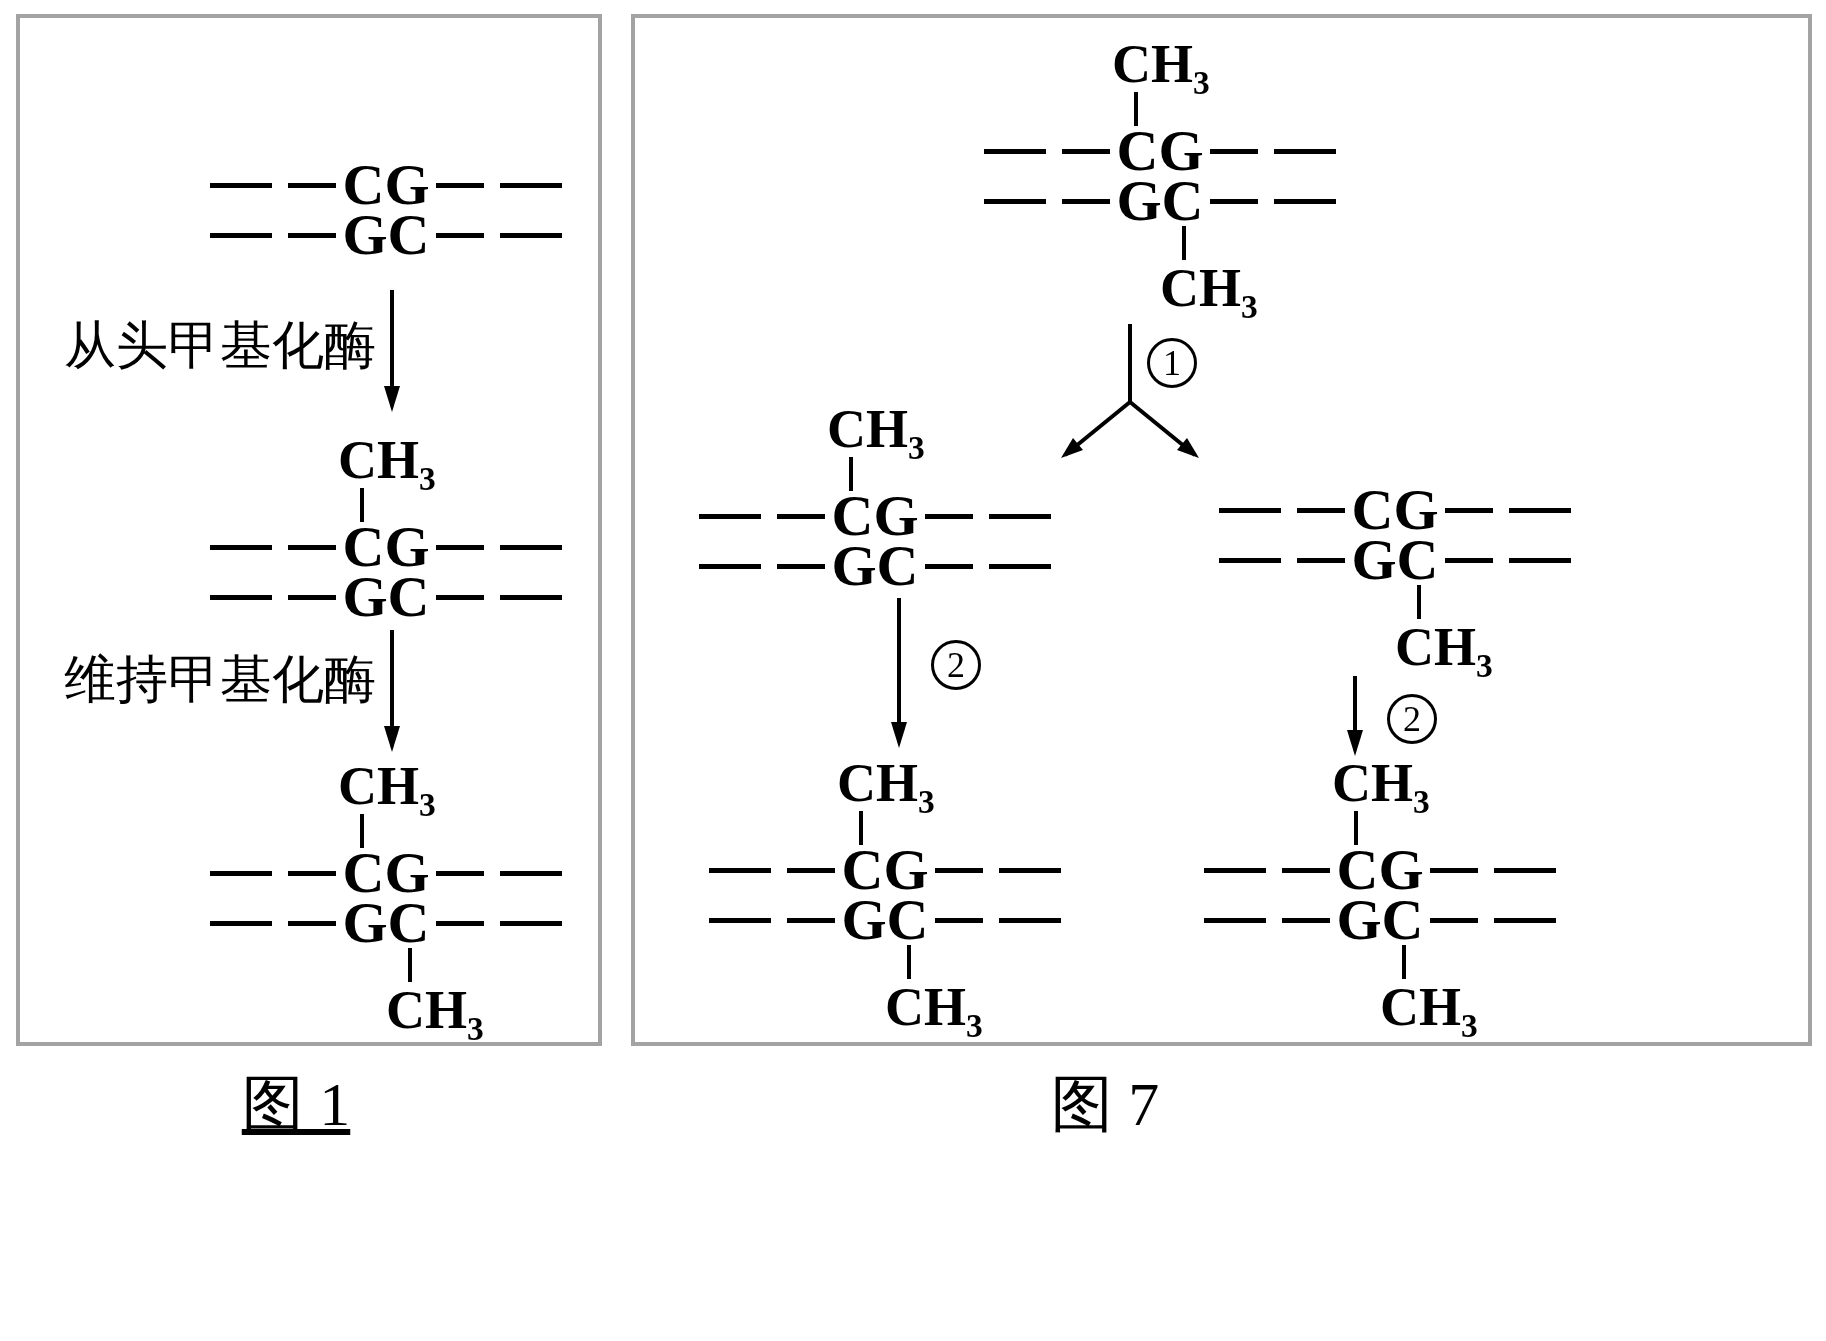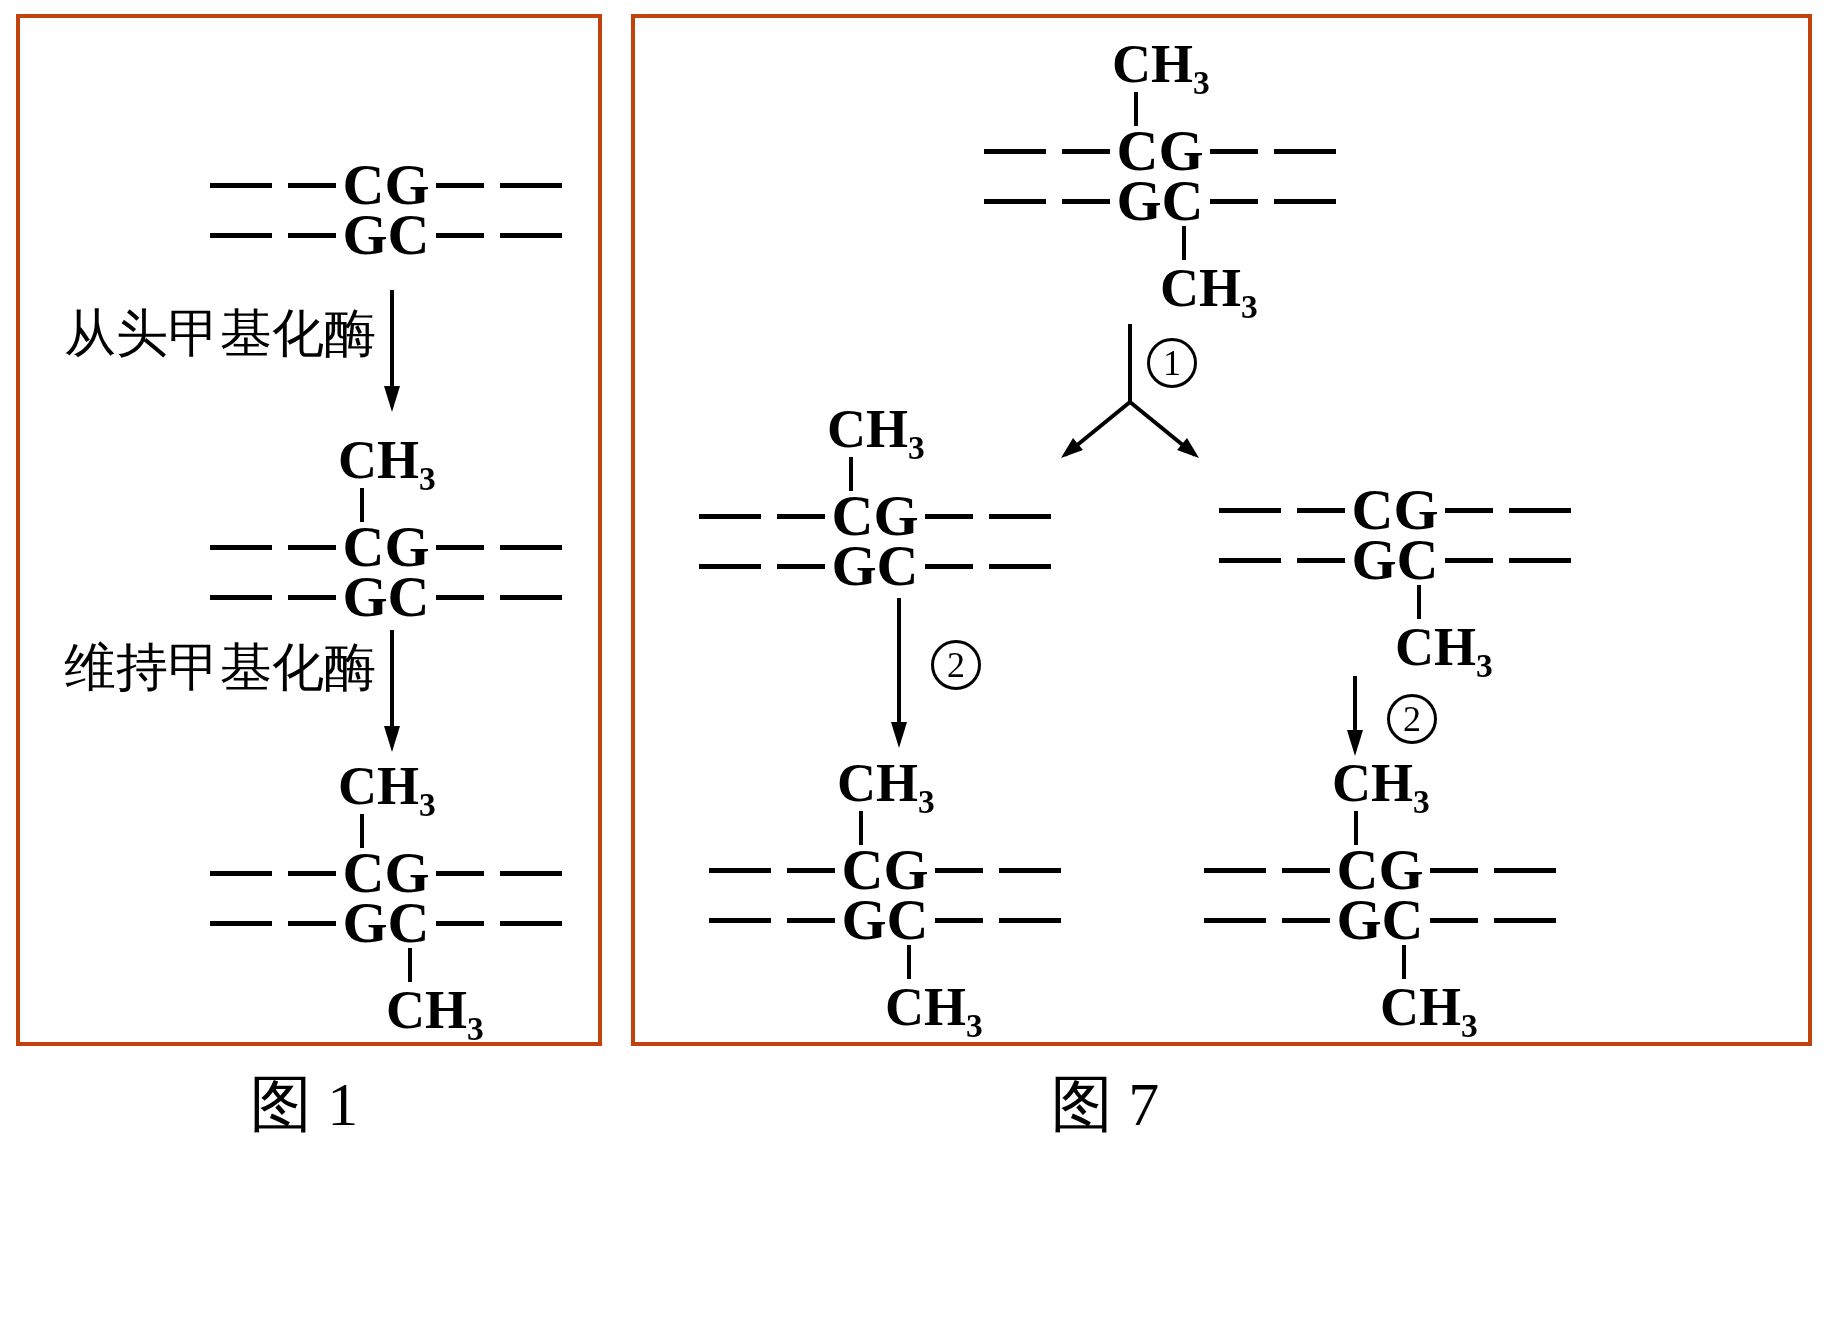--- a/index.html
+++ b/index.html
@@ -2,29 +2,29 @@
 <html><head>
 <meta charset="utf-8">
 <style>
   * { margin:0; padding:0; box-sizing:border-box; }
   html,body { background:#fff; }
   #canvas {
     position:relative; width:1826px; height:1341px; background:#fff;
     font-family:"Liberation Serif","DejaVu Serif",serif; color:#000;
     overflow:hidden;
   }
-  .panel { position:absolute; border:4px solid #c2410c; background:#fff; }
+  .panel { position:absolute; border:4px solid #a3a3a3; background:#fff; }
   #panel1 { left:16px;  top:14px; width:586px;  height:1032px; }
   #panel2 { left:631px; top:14px; width:1181px; height:1032px; }
 
   .caption {
     position:absolute; width:310px; text-align:center;
     font-size:62px; line-height:64px; top:1072px;
   }
-  #caption1 { left:149px; }
+  #caption1 { left:141px;text-decoration:underline; }
   #caption2 { left:950px; }
 
   
   .motif { position:absolute; width:352px; }
   .mrow  { position:relative; height:50px; display:flex; align-items:center; }
   .seg   { height:5px; background:#000; flex:0 0 auto; }
   .seg.outer { width:62px; }
   .seg.inner { width:48px; }
   .gap   { width:16px; flex:0 0 auto; }
   .bases {
@@ -40,21 +40,21 @@
   .ch3.top    { left:128px; }
   .ch3.bottom { left:176px; }
   .tickrow { position:relative; height:34px; }
   .tick { position:absolute; top:0; width:4px; height:34px; background:#000; }
   .tick.top    { left:150px; }
   .tick.bottom { left:198px; }
 
   
   .enzyme {
     position:absolute; left:10px; width:346px; text-align:right;
-    font-size:52px; line-height:56px; white-space:nowrap;
+    font-size:52px; line-height:56px; white-space:nowrap;margin-top:12px;
   }
   #enzyme1 { top:288px; }
   #enzyme2 { top:622px; }
   svg.arrow, svg.branch { position:absolute; display:block; }
   .badge {
     position:absolute; width:50px; height:50px; border:3px solid #000;
     border-radius:50%; display:flex; align-items:center; justify-content:center;
     font-size:36px; line-height:1;
   }
 </style>

